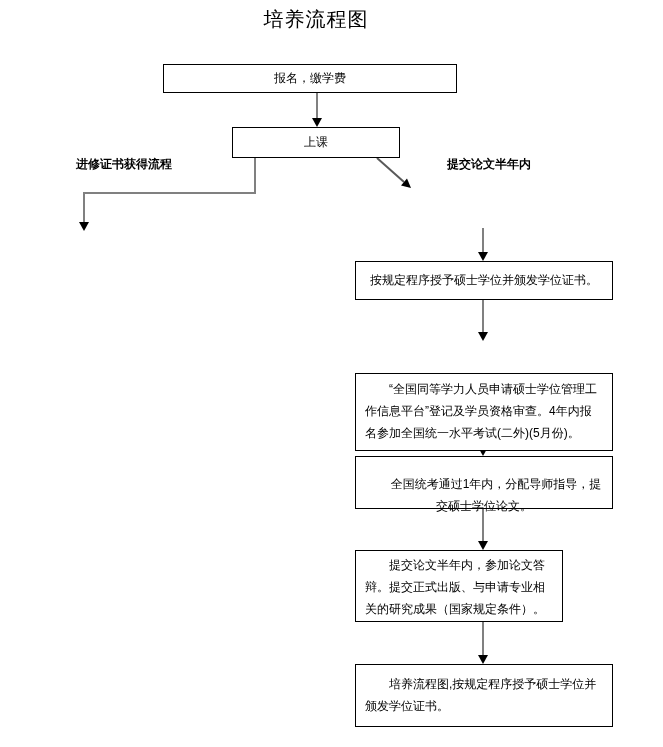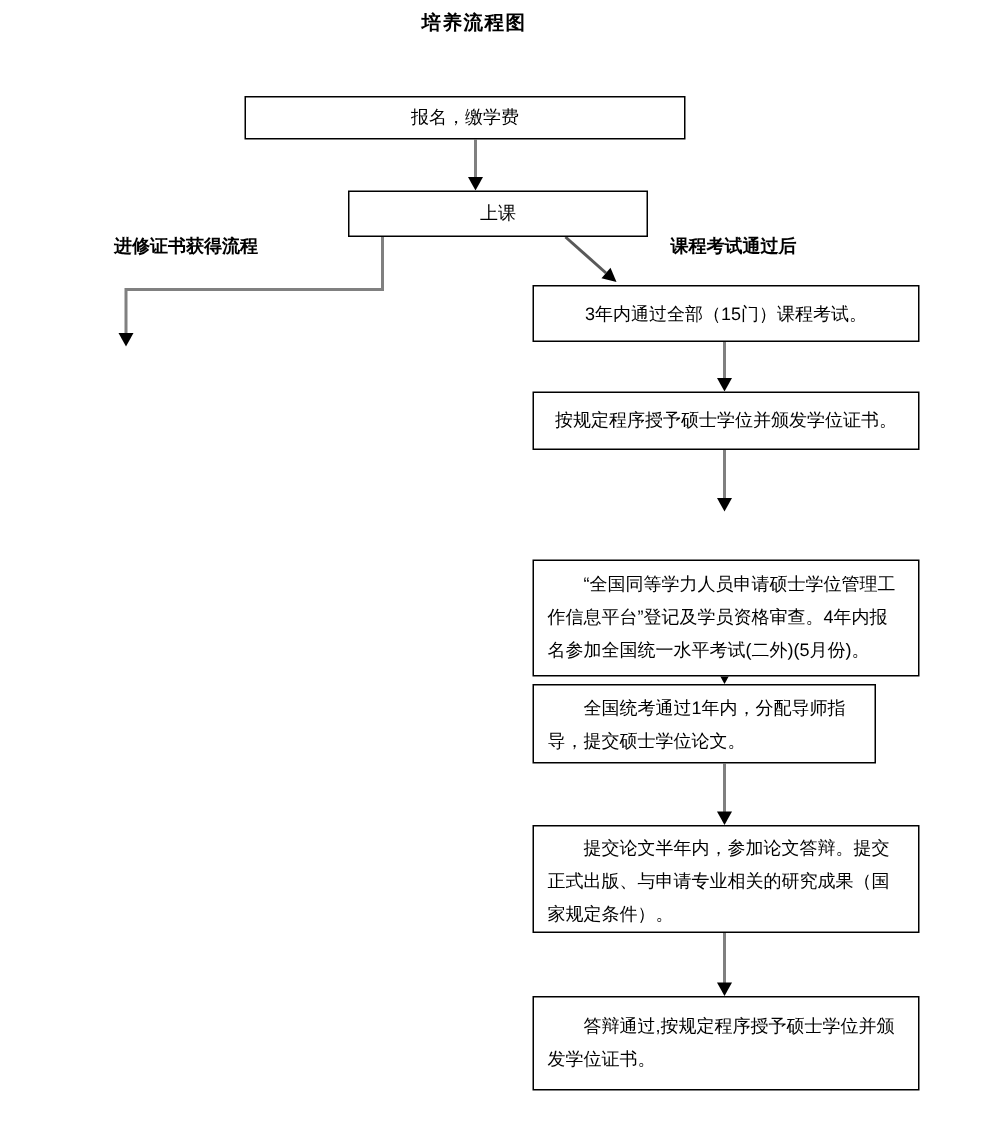--- a/index.html
+++ b/index.html
@@ -22,22 +22,22 @@
     top: 0;
     width: 663px;
     height: 747px;
   }
   .title {
     position: absolute;
     left: 0;
     top: 6px;
     width: 632px;
     text-align: center;
-    font-size: 13px;
-    font-weight: bold;
+    font-size: 20px;
+    font-weight: normal;
     letter-spacing: 1px;
   }
   .branch-label {
     position: absolute;
     font-size: 12px;
     font-weight: bold;
     white-space: nowrap;
     margin-left: 16px;
   }
   #label-left  { left: 60px;  top: 156px; }
@@ -57,27 +57,27 @@
     text-align: right;
     white-space: nowrap;
   }
   .para {
     line-height: 22px;
     text-indent: 24px;
     text-align: left;
     word-break: break-all;
   }
   #box-enroll    { left: 163px; top: 64px;  width: 294px; height: 29px; }
-  #box-attend    { left: 232px; top: 127px; width: 200px; height: 31px; }
+  #box-attend    { left: 232px; top: 127px; width: 168px; height: 31px; }
   #box-left-cert { left: 21px;  top: 231px; width: 213px; height: 73px; padding: 2px 6px 0 8px; }
   #box-step1     { left: 355px; top: 190px; width: 258px; height: 38px; }
   #box-step2     { left: 355px; top: 261px; width: 258px; height: 39px; }
   #box-step3     { left: 355px; top: 341px; width: 258px; height: 78px; padding: 4px 9px 0 9px; margin-top: 32px; }
-  #box-step4     { left: 355px; top: 456px; width: 229px; height: 53px; padding: 4px 9px 0 9px; }
-  #box-step5     { left: 355px; top: 550px; width: 258px; height: 72px; padding: 3px 9px 0 9px; }
+  #box-step4     { left: 355px; top: 456px; width: 258px; height: 53px; padding: 16px 9px 0 9px; text-align: center; }
+  #box-step5     { left: 355px; top: 550px; width: 208px; height: 72px; padding: 3px 9px 0 9px; }
   #box-step6     { left: 355px; top: 664px; width: 258px; height: 63px; padding: 8px 9px 0 9px; }
 </style>
 </head>
 <body>
 
 <div class="canvas">
 
   <svg class="connectors" width="663" height="747" viewBox="0 0 663 747" aria-hidden="true">
     <g stroke="#808080" stroke-width="2" fill="none">
       <line x1="317" y1="93" x2="317" y2="119"></line>
@@ -97,32 +97,31 @@
       <polygon points="483,341 478,332 488,332"></polygon>
       <polygon points="483,456 478,447 488,447"></polygon>
       <polygon points="483,550 478,541 488,541"></polygon>
       <polygon points="483,664 478,655 488,655"></polygon>
     </g>
   </svg>
 
   <div class="title">培养流程图</div>
 
   <div class="branch-label" id="label-left">进修证书获得流程</div>
-  <div class="branch-label" id="label-right">课程考试通过后</div>
+  <div class="branch-label" id="label-right">提交论文半年内</div>
 
   <div class="box single" id="box-enroll">报名，缴学费</div>
 
   <div class="box single" id="box-attend">上课</div>
 
 
-  <div class="box single" id="box-step1">3年内通过全部（15门）课程考试。</div>
 
   <div class="box single" id="box-step2">按规定程序授予硕士学位并颁发学位证书。</div>
 
   <div class="box para" id="box-step3">“全国同等学力人员申请硕士学位管理工作信息平台”登记及学员资格审查。4年内报名参加全国统一水平考试(二外)(5月份)。</div>
 
   <div class="box para" id="box-step4">全国统考通过1年内，分配导师指导，提交硕士学位论文。</div>
 
   <div class="box para" id="box-step5">提交论文半年内，参加论文答辩。提交正式出版、与申请专业相关的研究成果（国家规定条件）。</div>
 
-  <div class="box para" id="box-step6">答辩通过,按规定程序授予硕士学位并颁发学位证书。</div>
+  <div class="box para" id="box-step6">培养流程图,按规定程序授予硕士学位并颁发学位证书。</div>
 
 </div>
 
 </body></html>

